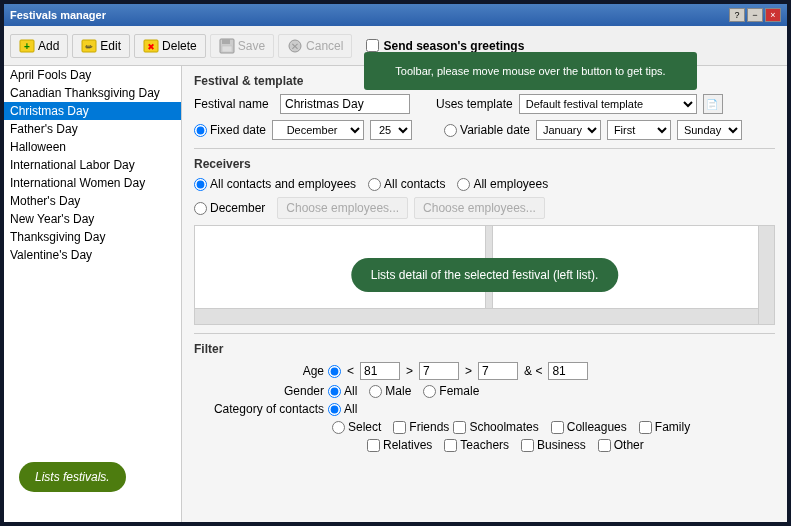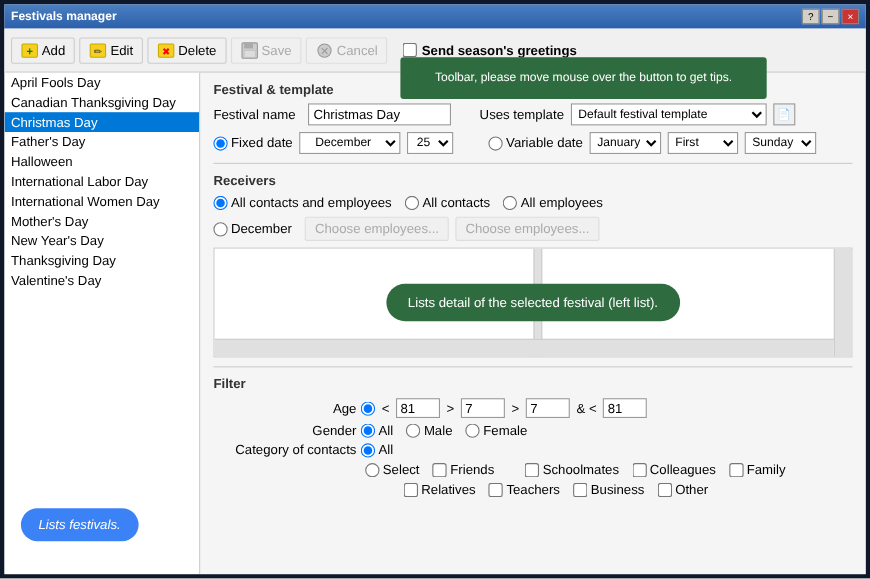--- a/index.html
+++ b/index.html
@@ -120,21 +120,21 @@
       color: #000;
     }
     .festival-list-item.selected {
       background: #0078d7;
       color: white;
     }
     .lists-festivals-tooltip {
       position: absolute;
       bottom: 30px;
       left: 15px;
-      background: #3b82f6;
+      background: #4d7c0f;
       color: white;
       padding: 8px 16px;
       border-radius: 20px;
       font-size: 12px;
       font-style: italic;
     }
     .right-panel {
       flex: 1;
       padding: 8px 12px;
       overflow-y: auto;
@@ -479,21 +479,21 @@
         <div class="filter-row" style="margin-left: 6px;">
           <div style="width:128px;"></div>
           <div class="radio-item" style="margin-right:8px;">
             <input type="radio" name="category" style="">
             <span>Select</span>
           </div>
           <div class="checkbox-item">
             <input type="checkbox" style="">
             <span>Friends</span>
           </div>
-          <div class="checkbox-item" style="margin-left:24px;">
+          <div class="checkbox-item" style="margin-left:0;">
             <input type="checkbox" style="">
             <span>Schoolmates</span>
           </div>
           <div class="checkbox-item" style="margin-left:8px;">
             <input type="checkbox" style="">
             <span>Colleagues</span>
           </div>
           <div class="checkbox-item" style="margin-left:8px;">
             <input type="checkbox" style="">
             <span>Family</span>

